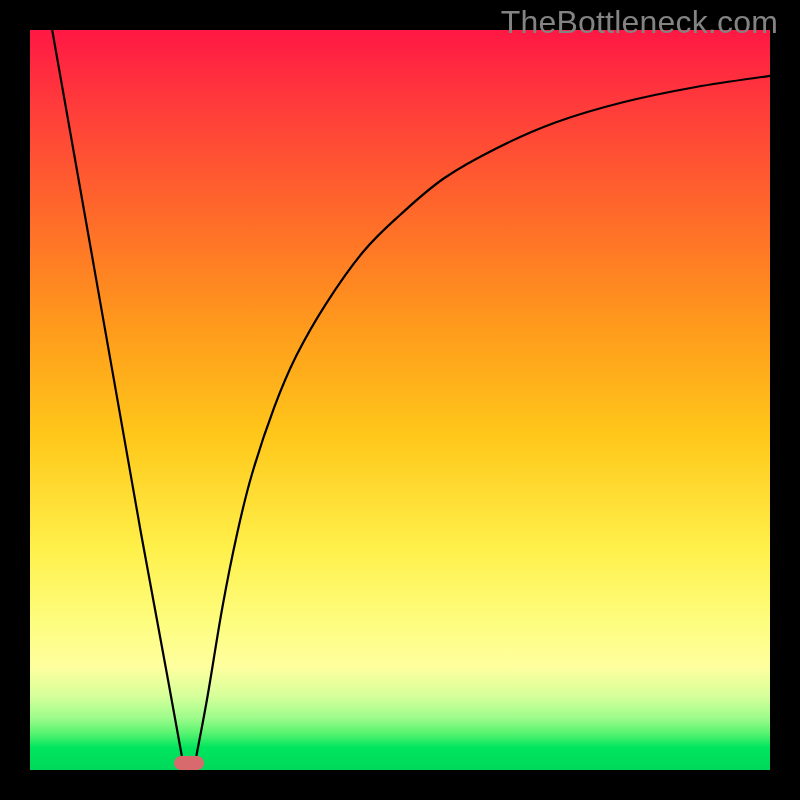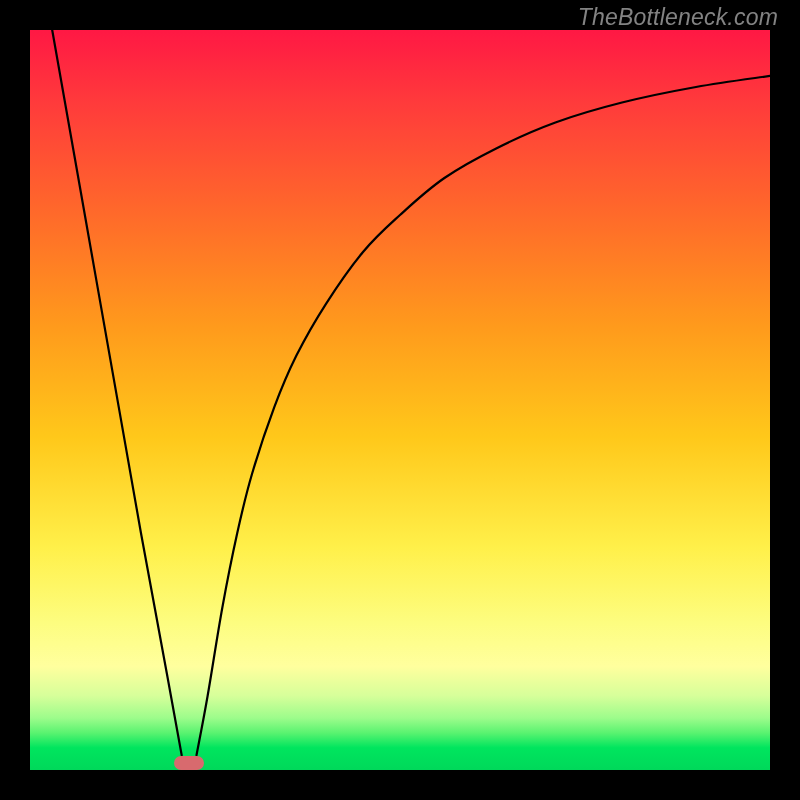--- a/index.html
+++ b/index.html
@@ -40,25 +40,24 @@
       #59f370 95%,
       #00e55e 97%,
       #00d85a 100%
     );
   }
   .watermark {
     position: absolute;
     top: 4px;
     right: 22px;
     color: #838383;
-    font-size: 23px;
+    font-size: 32px;
     font-weight: 500;
     letter-spacing: 0.2px;
     z-index: 5;
-    font-style: italic;
   }
   svg.curve {
     position: absolute;
     top: 0;
     left: 0;
     width: 740px;
     height: 740px;
   }
   .marker {
     position: absolute;

